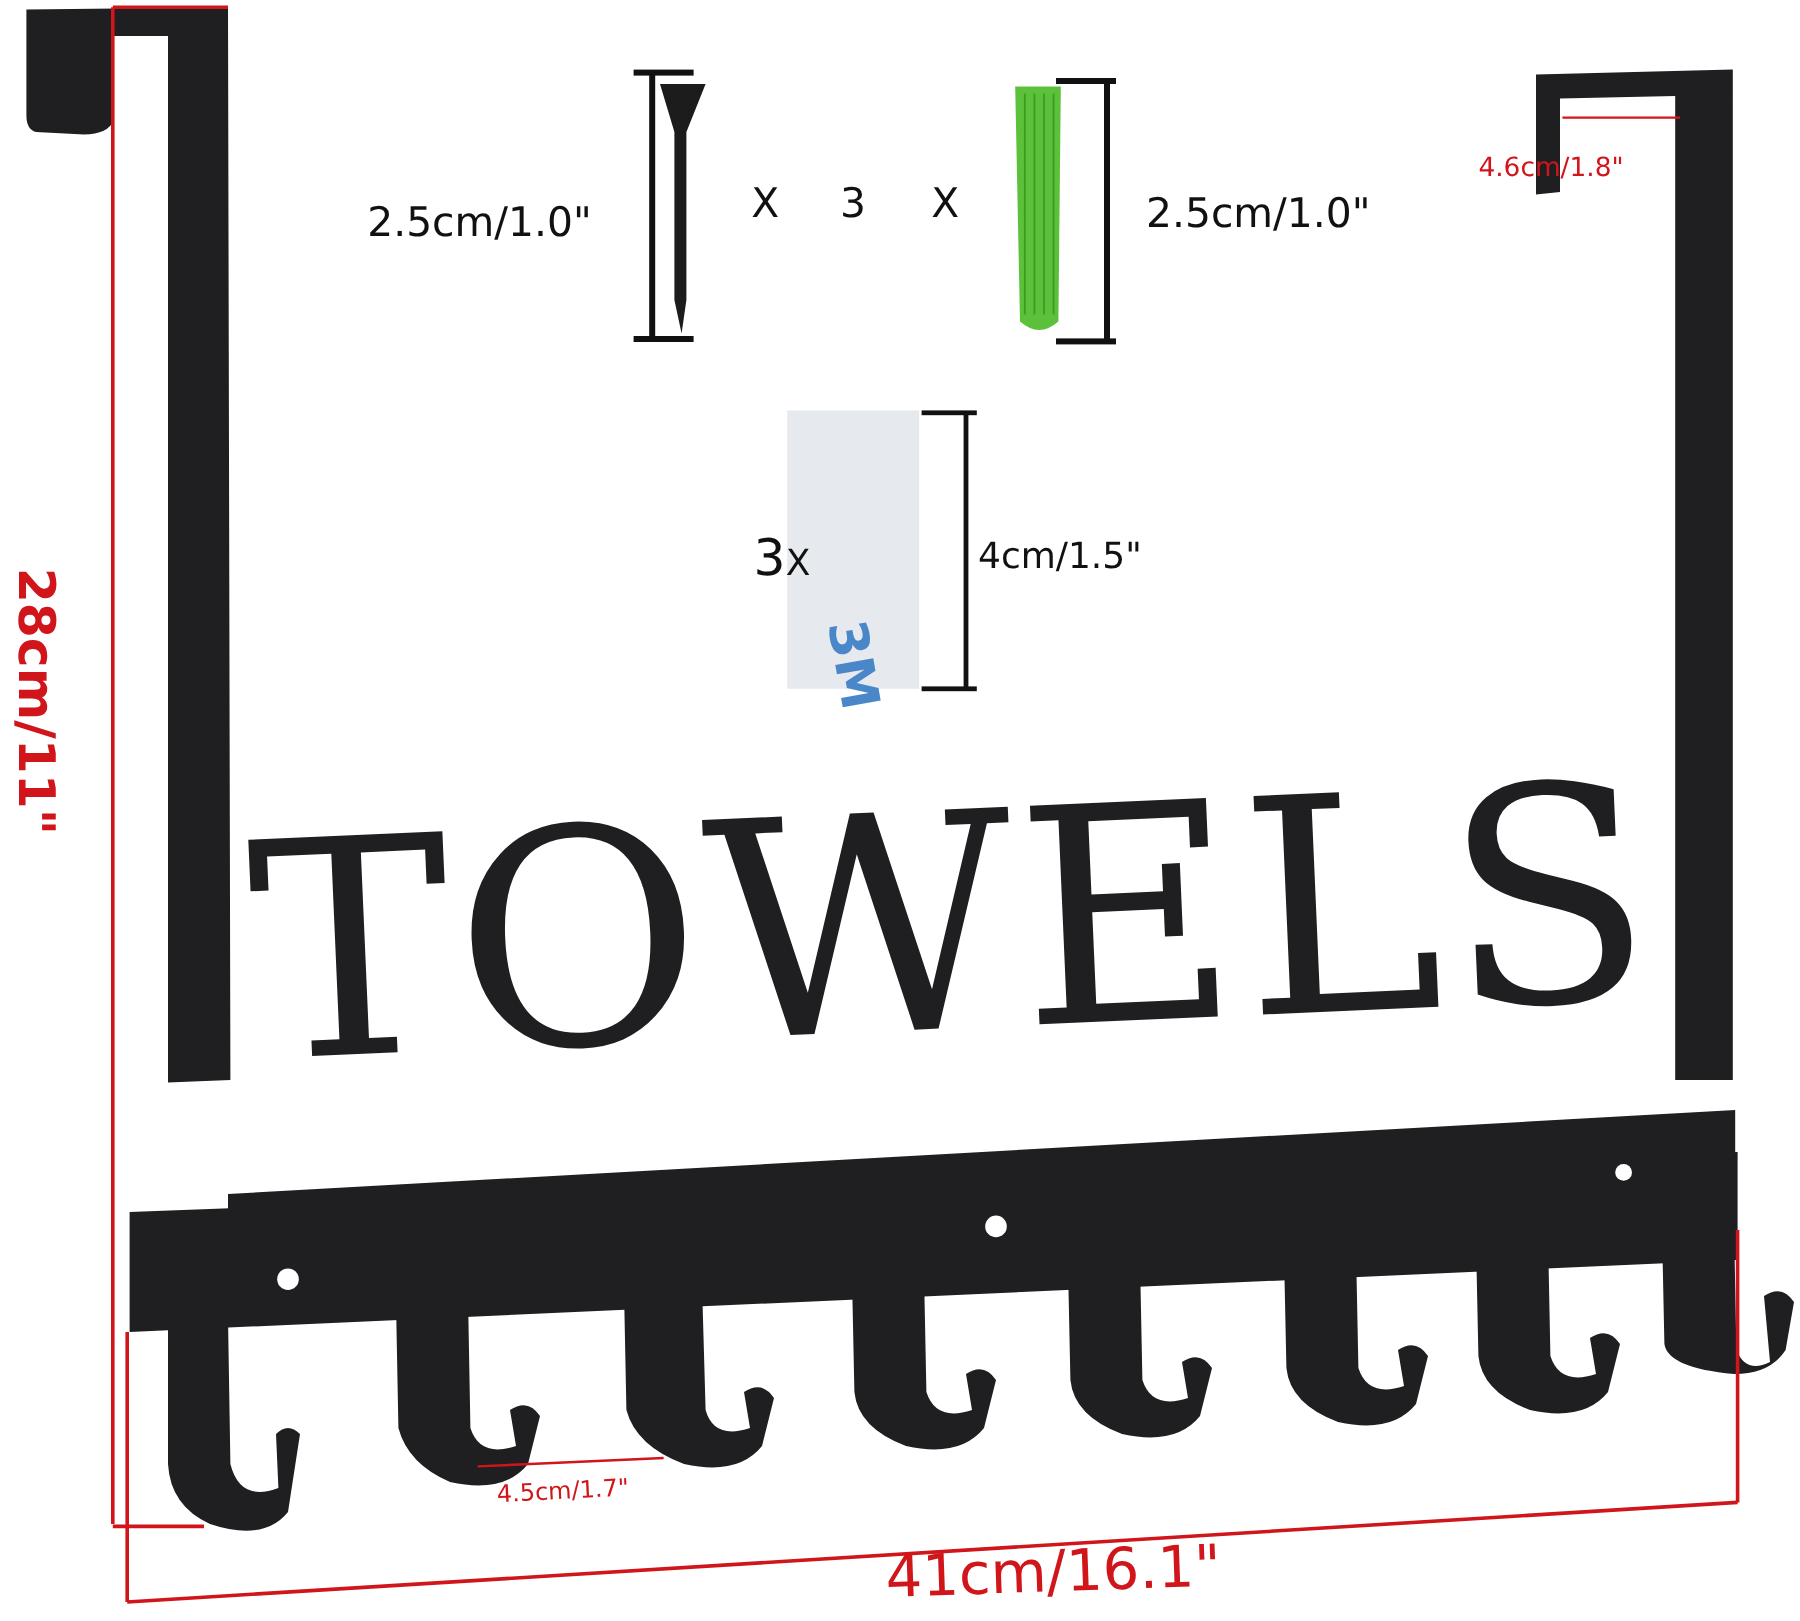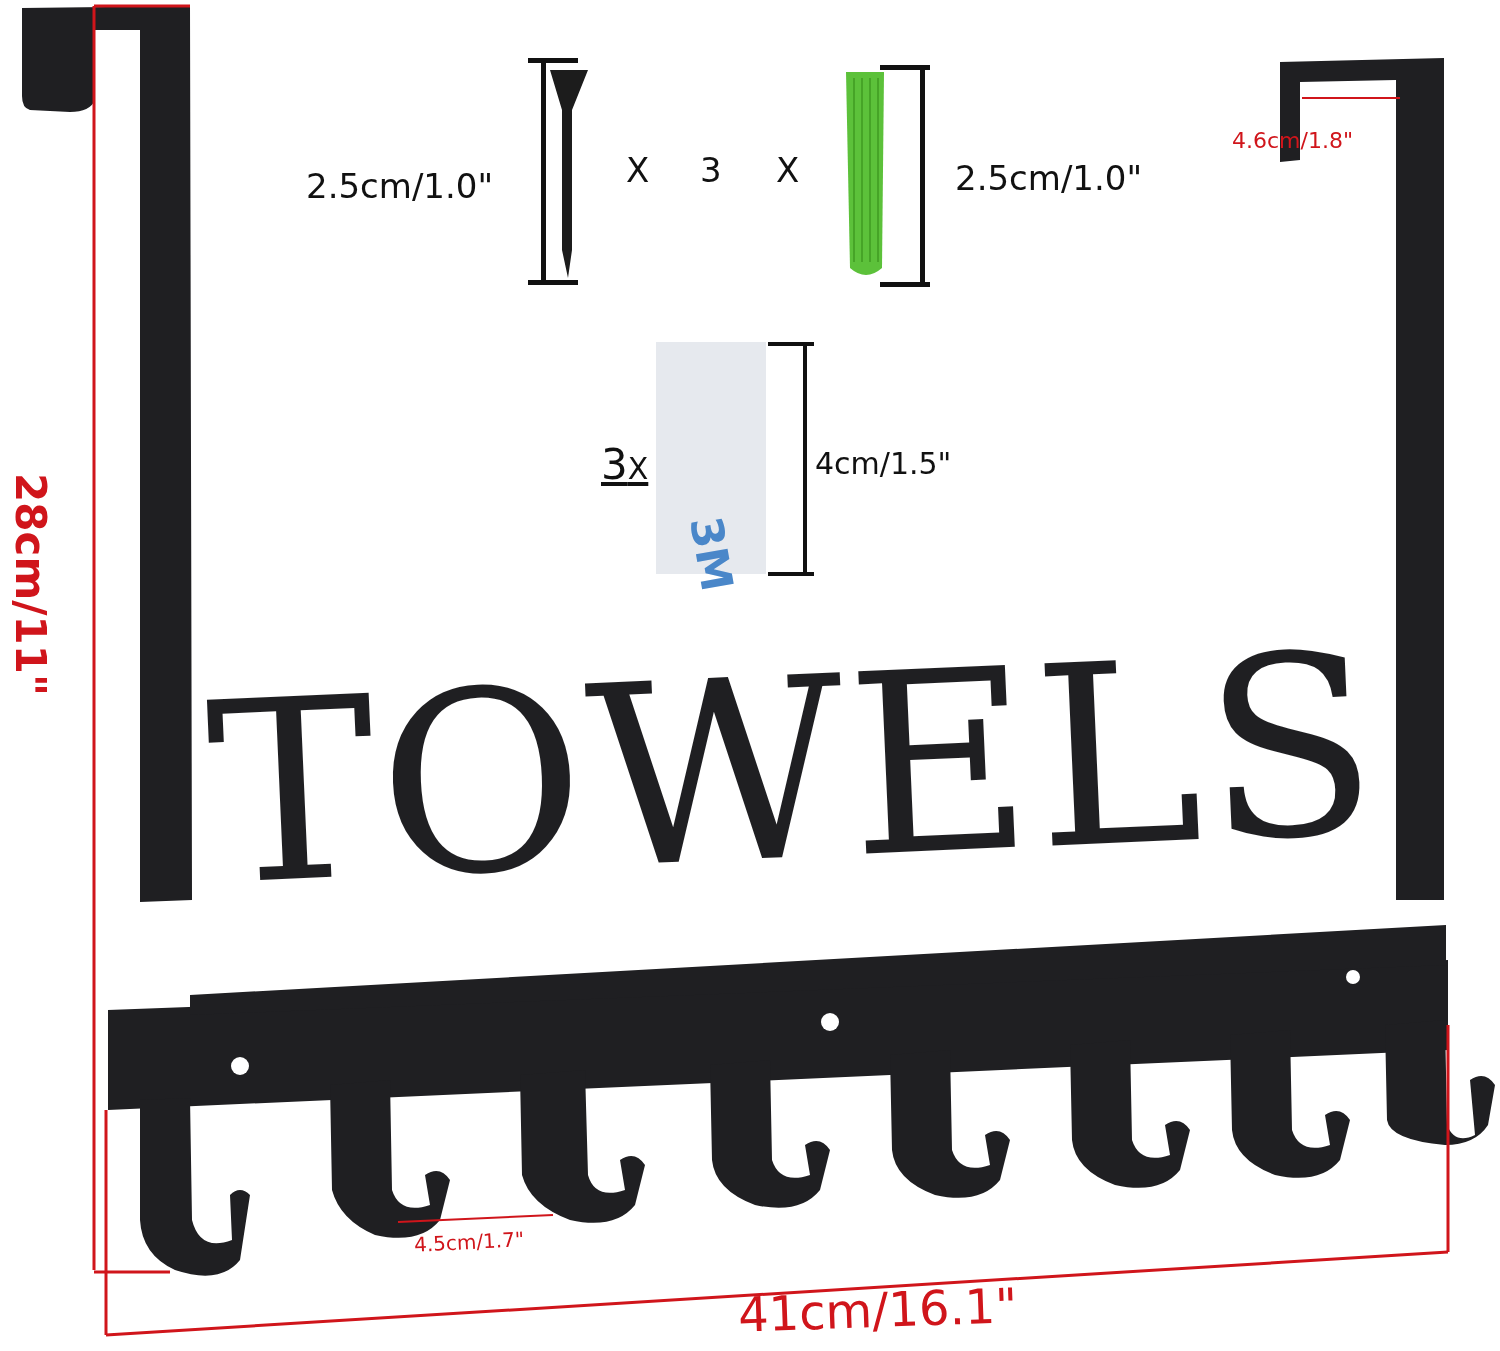--- a/index.html
+++ b/index.html
@@ -86,21 +86,21 @@
   </svg>
 
   <div class="towels" style="left:215px; top:650px;">TOWELS</div>
 
   <div class="abs lbl-black" style="left:306px; top:166px;">2.5cm/1.0"</div>
   <div class="abs lbl-black" style="left:626px; top:150px;">X</div>
   <div class="abs lbl-black" style="left:700px; top:150px;">3</div>
   <div class="abs lbl-black" style="left:776px; top:150px;">X</div>
   <div class="abs lbl-black" style="left:955px; top:158px;">2.5cm/1.0"</div>
 
-  <div class="abs lbl-black" style="left:601px; top:440px; font-size:42px;text-decoration:underline;">
+  <div class="abs lbl-black" style="left:628px; top:440px; font-size:42px;">
     <span>3</span><span style="font-size:30px;">X</span>
   </div>
   <div class="abs lbl-black" style="left:815px; top:446px; font-size:30px;">4cm/1.5"</div>
 
   <div class="abs lbl-red" style="left:1232px; top:128px; font-size:22px;">4.6cm/1.8"</div>
   <div class="abs lbl-red" style="left:-100px; top:560px; font-size:42px; font-weight:bold; transform:rotate(90deg); transform-origin:center; width:260px; text-align:center;">28cm/11"</div>
   <div class="abs lbl-red" style="left:414px; top:1230px; font-size:20px; transform:rotate(-3deg);">4.5cm/1.7"</div>
   <div class="abs lbl-red" style="left:738px; top:1282px; font-size:48px; transform:rotate(-2deg);">41cm/16.1"</div>
 </div>
 

